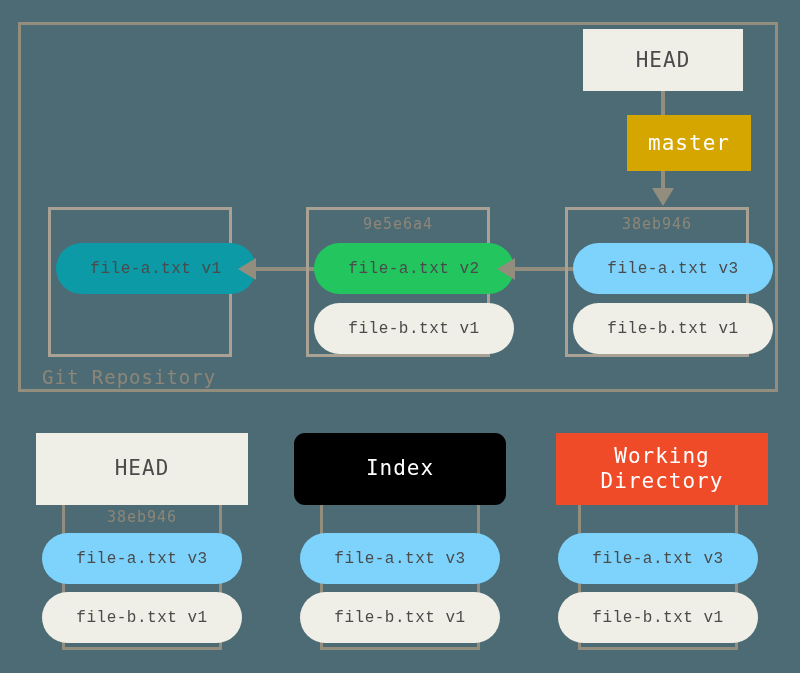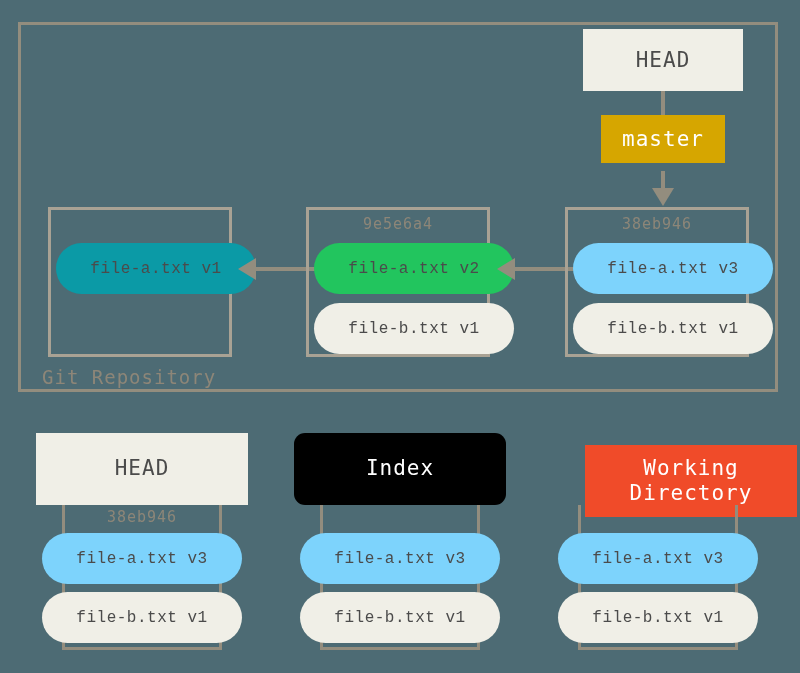--- a/index.html
+++ b/index.html
@@ -47,21 +47,21 @@
     text-align: center;
     font-size: 21px;
     letter-spacing: 1px;
     line-height: 1.15;
   }
   .box-head-top {
     left: 583px; top: 29px; width: 160px; height: 62px;
     background: #f0efe7; color: #4b4b4b;
   }
   .box-master {
-    left: 601px; top: 115px; width: 124px; height: 48px;
+    left: 627px; top: 115px; width: 124px; height: 56px;
     background: #d6a600; color: #ffffff;
   }
 
   
   .commit {
     position: absolute;
     box-sizing: border-box;
     border: 3px solid #a9a294;
     width: 184px;
     height: 150px;
@@ -167,21 +167,21 @@
     text-align: center;
     font-size: 15px;
     letter-spacing: 1px;
     color: #8d8678;
   }
   .pb-a { top: 533px; }
   .pb-b { top: 592px; }
 
   .px-1 { left: 36px; }
   .px-2 { left: 294px; }
-  .px-3 { left: 585px; margin-top: 12px; }
+  .px-3 { left: 556px; }
 
   .body-x-1 { left: 62px; }
   .body-x-2 { left: 320px; }
   .body-x-3 { left: 578px; }
 
   .pill-x-1 { left: 42px; }
   .pill-x-2 { left: 300px; }
   .pill-x-3 { left: 558px; }
 
   .head-bg  { background: #f0efe7; color: #4b4b4b; }

